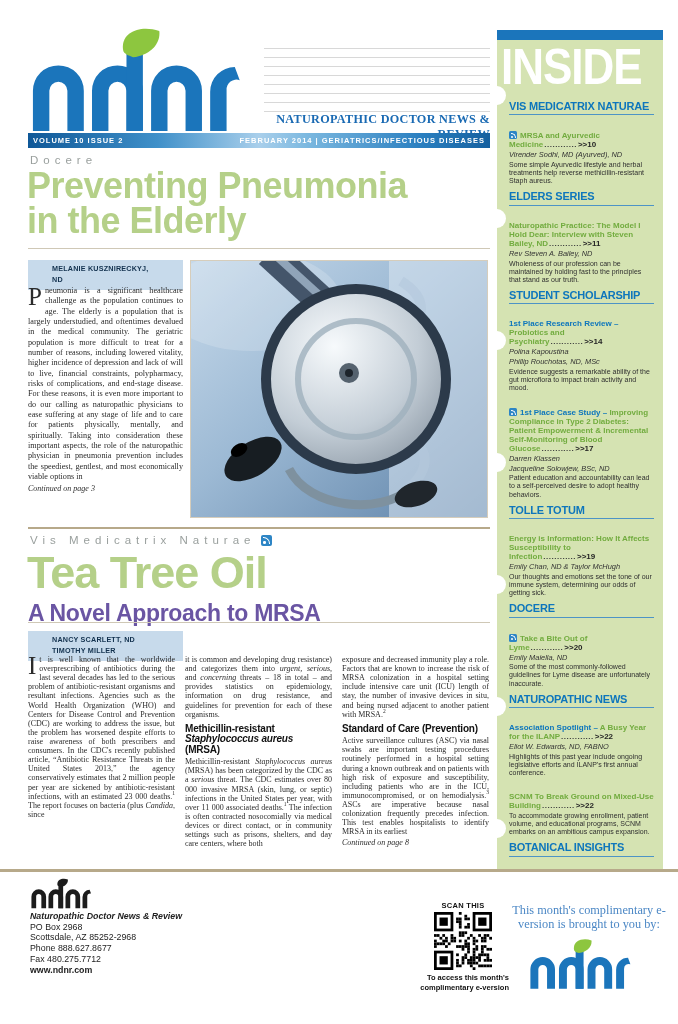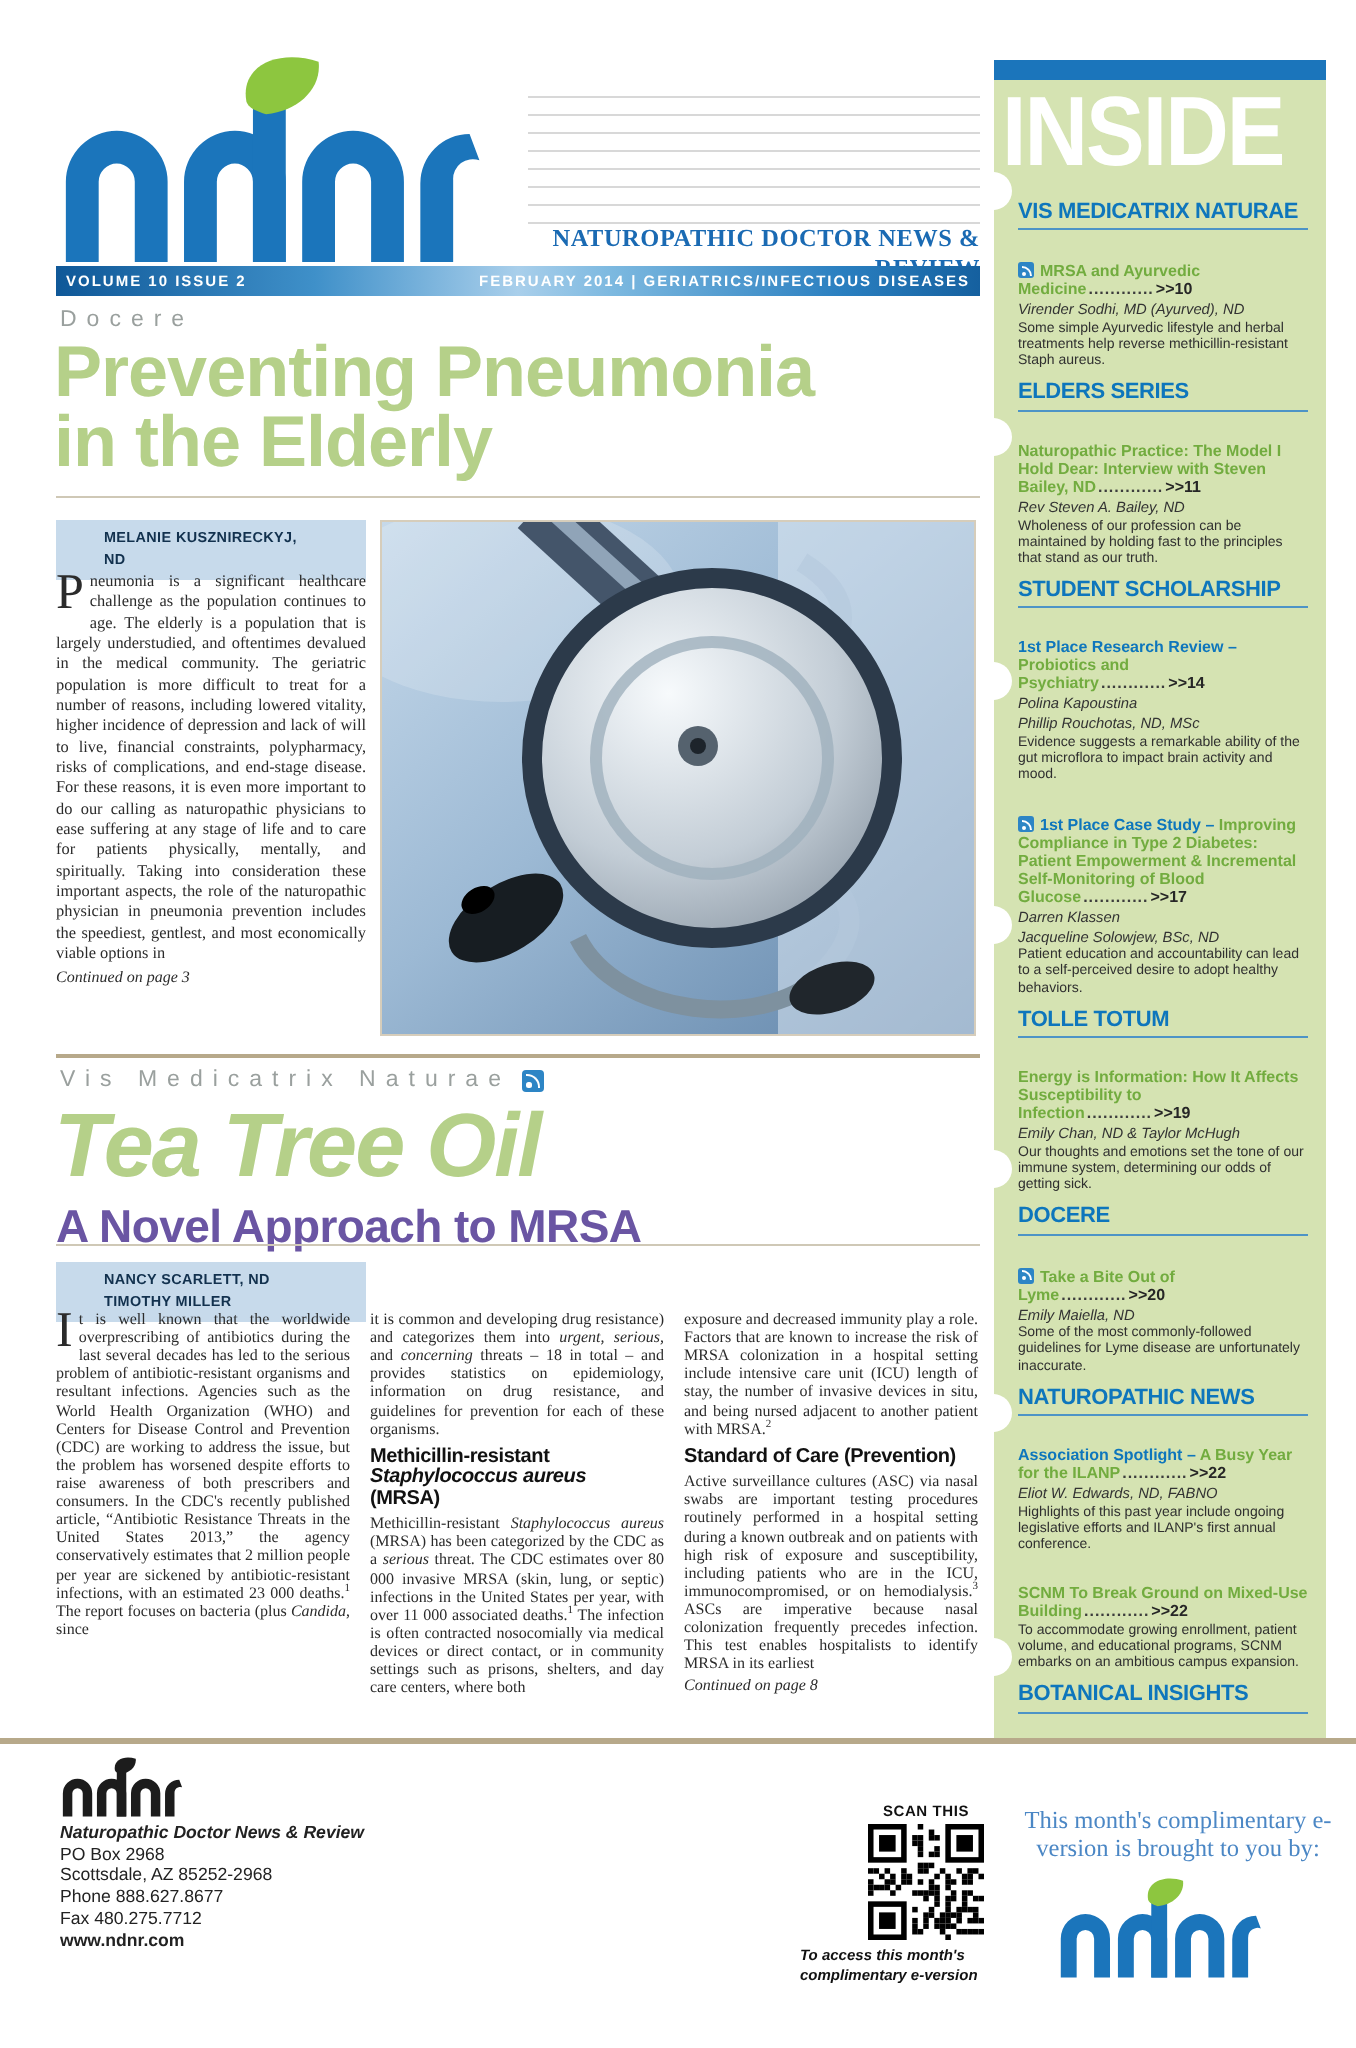--- a/index.html
+++ b/index.html
@@ -16,21 +16,21 @@
     background:linear-gradient(90deg,#0f5898 0%,#3f90c9 28%,#a9cfeb 50%,#7db9e0 60%,#2a7fc0 85%,#15609f 100%);
     display:flex; justify-content:space-between; align-items:center; padding:0 5px;
     color:#fff; font-size:7.5px; font-weight:bold; letter-spacing:1px; }
 
   .kicker { color:#9aa09e; font-size:11.5px; letter-spacing:5px; }
   .kicker1 { position:absolute; left:30px; top:154px; }
   .kicker2-row { position:absolute; left:30px; top:534px; display:flex; align-items:center; gap:6px; }
   .h1 { position:absolute; left:27px; top:169px; font-size:36px; line-height:.97; font-weight:bold;
     color:#b5d089; letter-spacing:-.5px; }
   .h2 { position:absolute; left:27px; top:550px; font-size:45px; line-height:1; font-weight:bold;
-    color:#b5d089; letter-spacing:-1px;font-style:italic; }
+    color:#b5d089; letter-spacing:-1px; }
   .h2-sub { position:absolute; left:28px; top:600px; font-size:23px; font-weight:bold; color:#6a55a3; letter-spacing:-.3px; }
 
   .divider1 { position:absolute; left:28px; top:248px; width:462px; height:1px; background:#cfc8b6; }
   .divider2 { position:absolute; left:28px; top:527px; width:462px; height:2px; background:#b7a98a; }
   .divider3 { position:absolute; left:28px; top:622px; width:462px; height:1px; background:#cfc8b6; }
   .divider-big { position:absolute; left:0; top:869px; width:678px; height:3px; background:#b7a98a; }
 
   
   .author-box { background:#c7daeb; color:#12314e; font-weight:bold; font-size:7.2px;
     padding:4px 24px; letter-spacing:.2px; line-height:1.5; }
@@ -80,22 +80,22 @@
     border:1.4px solid #fff; border-left:none; border-bottom:none; border-radius:0 100% 0 0; }
 
   
   .logo-footer-black { position:absolute; left:30px; top:878px; width:62px; color:#1c1c1c; }
   .footer-address { position:absolute; left:30px; top:911px; font-size:8.8px; line-height:1.22; color:#222; }
   .footer-address .it { font-style:italic; font-weight:bold; }
   .footer-address .b { font-weight:bold; }
   .scan-this { position:absolute; left:408px; top:901px; width:110px; text-align:center;
     font-size:7.5px; font-weight:bold; color:#111; letter-spacing:.3px; }
   .qr { position:absolute; left:434px; top:912px; width:58px; height:58px; }
-  .qr-caption { position:absolute; left:400px; top:973px; width:126px; text-align:left;
-    font-size:7.5px; font-weight:bold; color:#111; line-height:1.3;font-style:italic; }
+  .qr-caption { position:absolute; left:383px; top:973px; width:126px; text-align:right;
+    font-size:7.5px; font-weight:bold; color:#111; line-height:1.3; }
   .brought { position:absolute; left:502px; top:903px; width:174px; text-align:center;
     font-family:"Liberation Serif", serif; font-size:12.3px; line-height:1.15; color:#4b87c5; }
   .logo-footer-blue { position:absolute; left:528px; top:938px; width:104px; color:#1b75bb; }
 </style>
 </head>
 <body>
 
 <svg width="0" height="0" style="position:absolute" aria-hidden="true">
   <defs>
     <g id="ndnr-logo">

